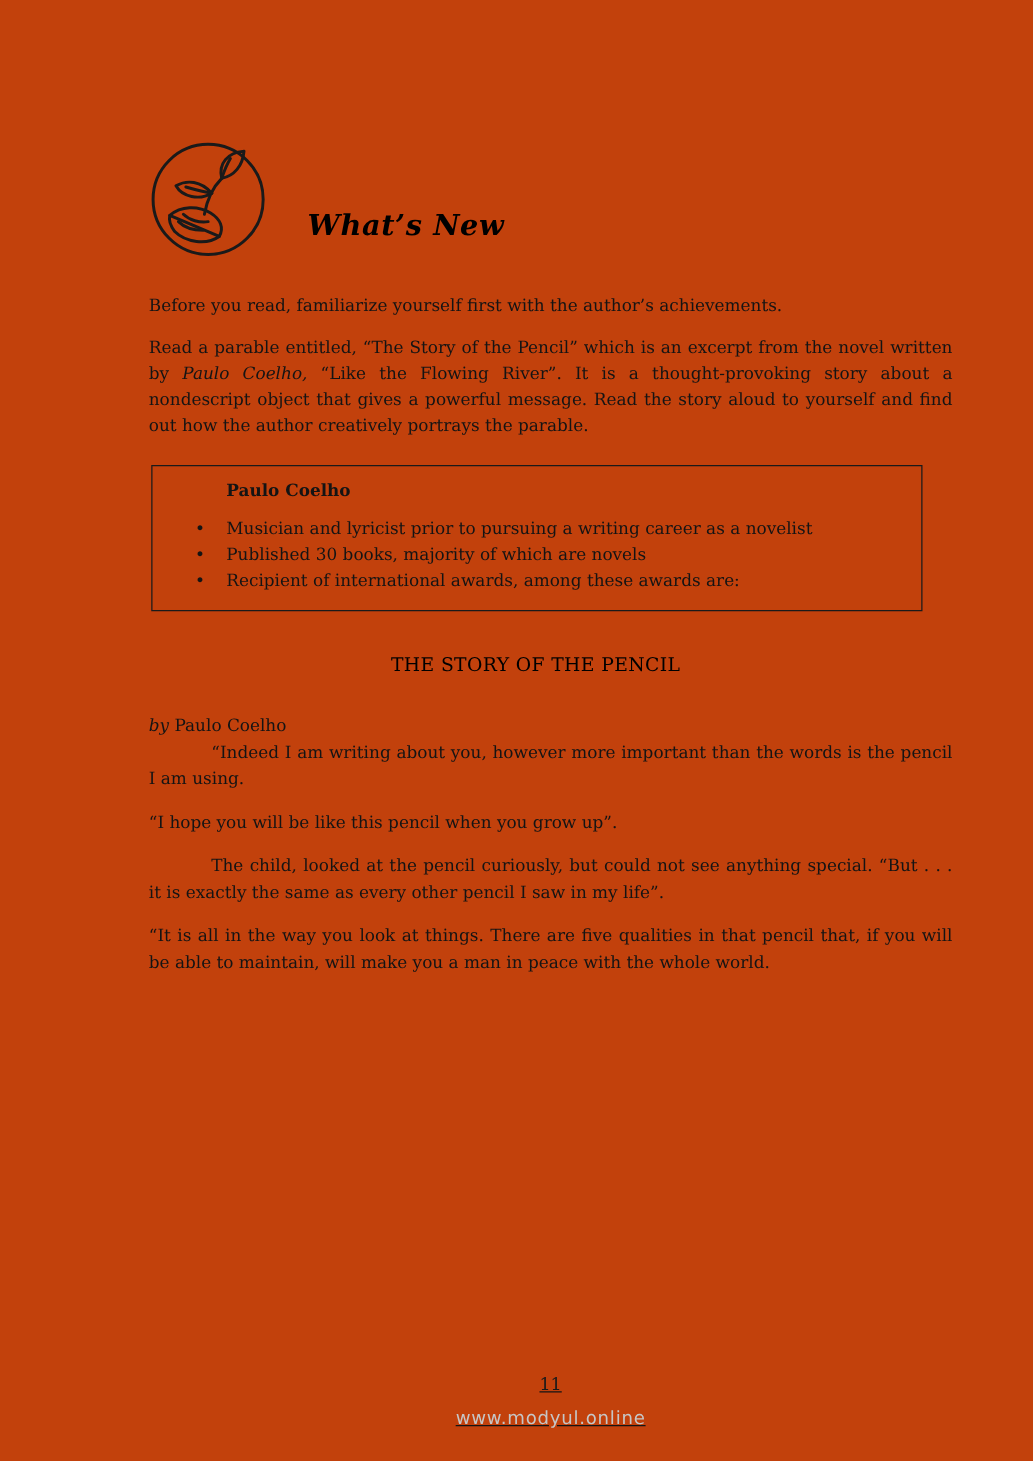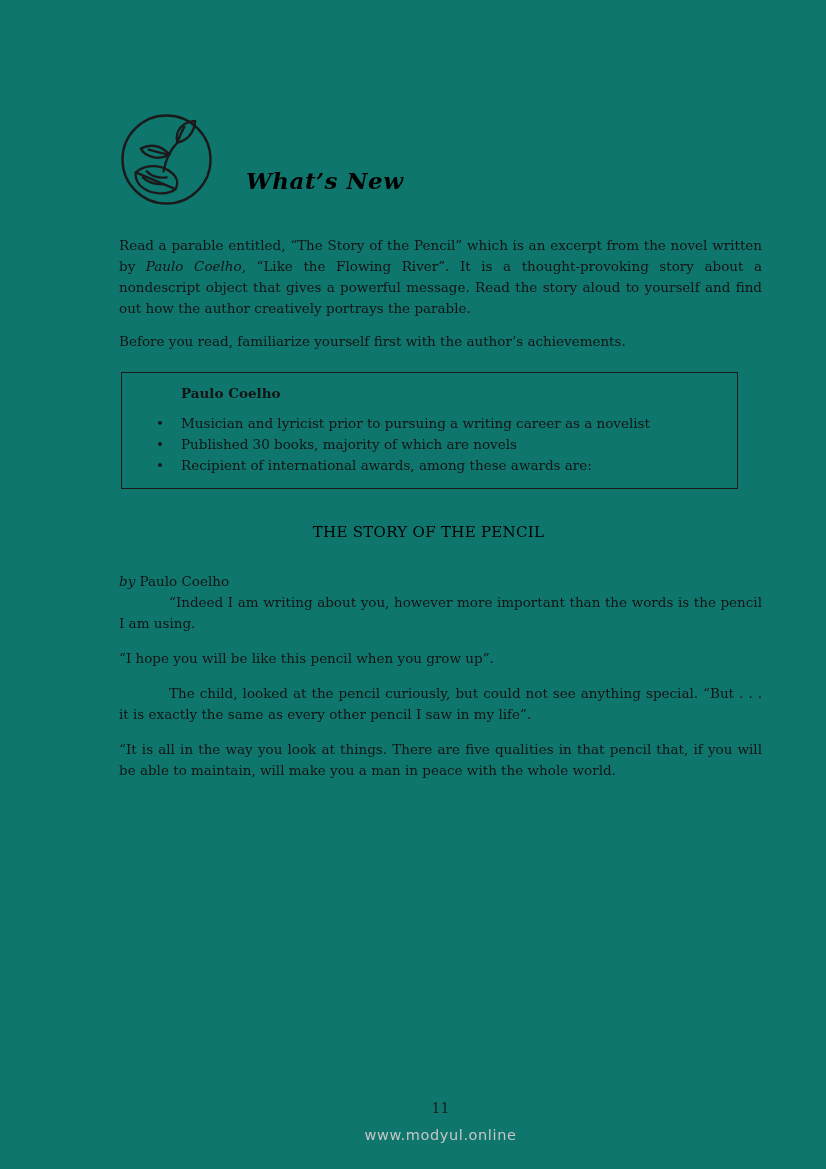--- a/index.html
+++ b/index.html
@@ -1,21 +1,21 @@
 <!DOCTYPE html>
 <html><head>
 <meta charset="utf-8">
 <style>
   * { margin:0; padding:0; box-sizing:border-box; }
   html,body { background:#ffffff; }
   .page {
     position:relative;
     width:826px; height:1169px;
     margin:0 auto;
-    background:#0f766e;
+    background:#c2410c;
     padding:112px 64px 0 119px;
     display:flex; flex-direction:column;
     font-family:"DejaVu Serif","Liberation Serif",serif;
     font-size:13.5px; line-height:1.56; color:#141414;
   }
   .header-row { display:flex; align-items:flex-end; gap:32px; margin-bottom:28px; }
   .logo { width:95px; height:95px; flex:0 0 auto; }
   .logo svg { width:100%; height:100%; }
   .whats-new {
     font-size:23px; font-weight:bold; font-style:italic;
@@ -36,21 +36,21 @@
   .award-item::before { content:"-"; position:absolute; left:0; }
   .story-title {
     text-align:center; font-weight:normal; font-size:15px;
     letter-spacing:0.3px; margin:16px 24px 0 0; color:#000;
   }
   .byline { text-align:left; margin:26px 24px 0 0; }
   .italic { font-style:italic; }
   .story p { text-align:justify; margin-bottom:14px; }
   .story p.first { margin-top:26px; }
   .indent { text-indent:50px; }
-  .footer { margin-top:auto; text-align:center; padding-bottom:22px; }
+  .footer { margin-top:auto; text-align:center; padding-bottom:22px;text-decoration:underline; }
   .page-num { font-size:14px; color:#1a1a1a; }
   .watermark {
     margin-top:5px; color:#c6c6c6; font-size:14.5px; letter-spacing:0.6px;
     font-family:"DejaVu Sans","Liberation Sans",sans-serif;
   }
 </style>
 </head>
 <body>
 
 <div class="page">
@@ -66,23 +66,23 @@
         <path d="M30,38 C37,40 44,42 51,43"></path>
         <path d="M17,61 C26,53 40,53 50,59 C58,64 61,71 57,78"></path>
         <path d="M57,78 C47,85 30,83 21,74 C18,70 16,65 17,61 Z"></path>
         <path d="M28,60 C33,65 41,67 48,66"></path>
         <path d="M24,66 C29,71 37,73 44,73"></path>
       </svg>
     </div>
     <div class="whats-new">What’s New</div>
   </div>
 
+  <p class="body">Before you read, familiarize yourself first with the author’s achievements.</p>
+
   <p class="body"><span>Read a parable entitled, “The Story of the Pencil” which is an excerpt from the novel written by </span><span class="italic">Paulo Coelho,</span><span> “Like the Flowing River”. It is a thought-provoking story about a nondescript object that gives a powerful message.  Read the story aloud to yourself and find out how the author creatively portrays the parable.</span></p>
-
-  <p class="body">Before you read, familiarize yourself first with the author’s achievements.</p>
 
   <div class="author-box">
     <div class="author-box-title">Paulo Coelho</div>
     <ul class="bullet-list">
       <li class="bullet-item">Musician and lyricist prior to pursuing a writing career as a novelist</li>
       <li class="bullet-item">Published 30 books, majority of which are novels</li>
       <li class="bullet-item">
         <span>Recipient of international awards, among these awards are:</span>
       </li>
     </ul>

